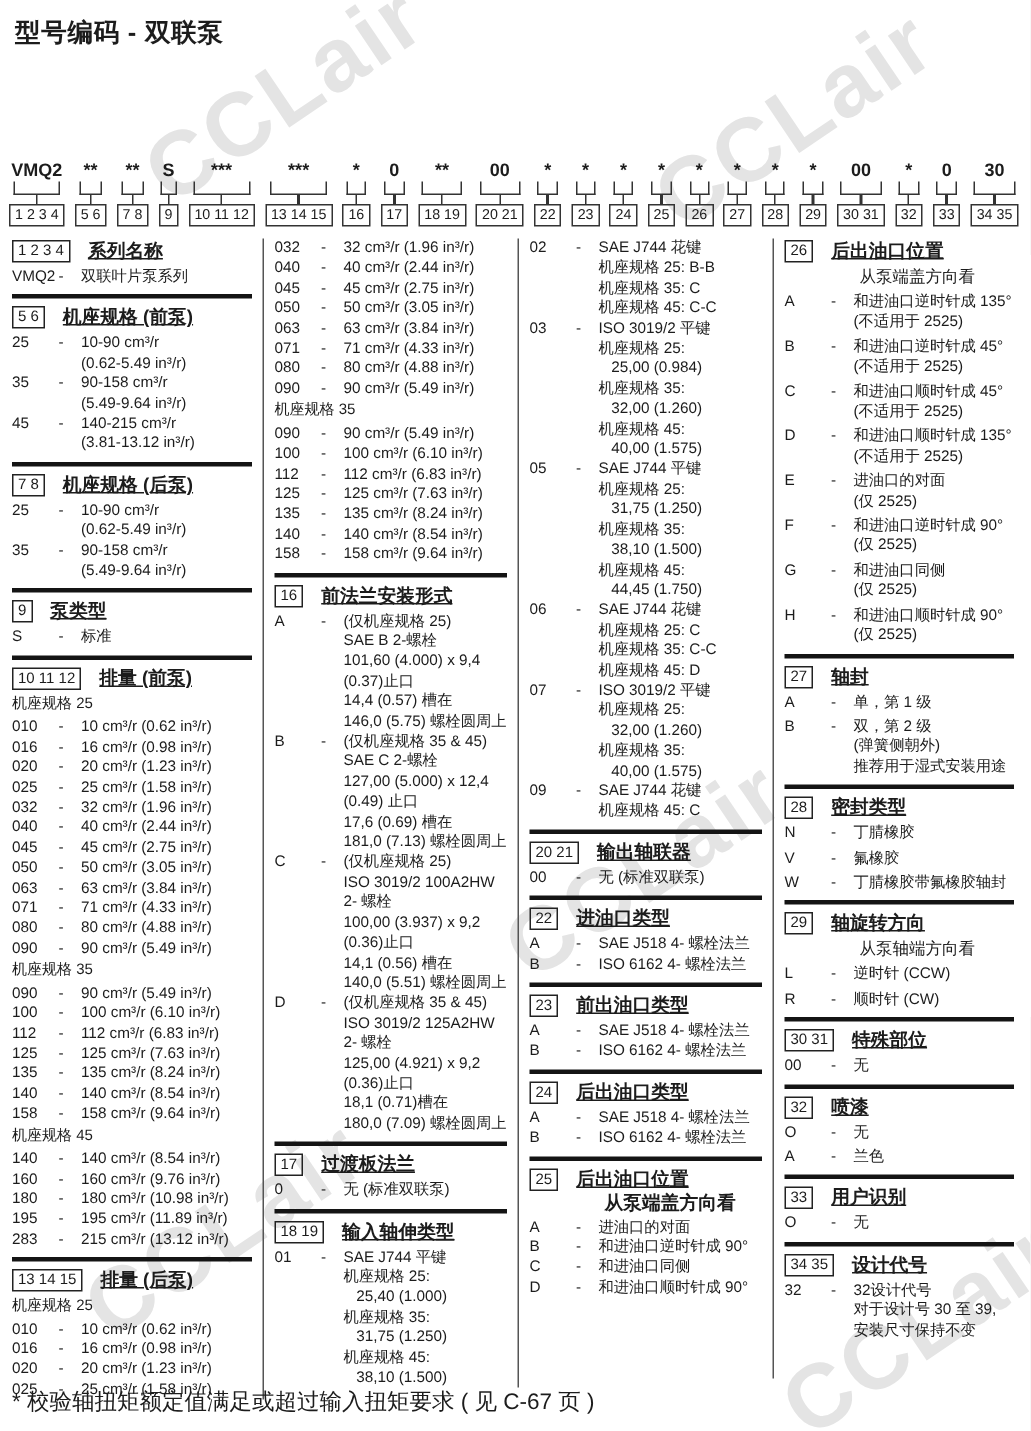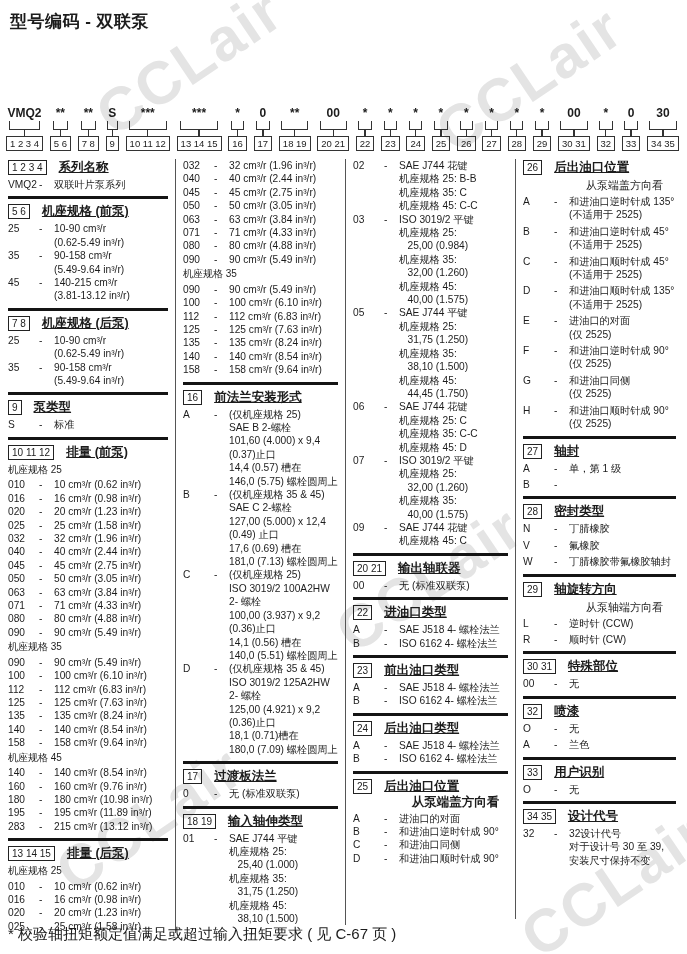--- a/index.html
+++ b/index.html
@@ -65,21 +65,21 @@
   .col + .col{padding-left:7px;}
   .sep{border-top:3px solid #141414;margin:5px 0 5px 0;}
   .sec-head{display:flex;align-items:flex-start;margin:1px 0 3px 0;}
   .sec-box{
     border:1.3px solid #222;
     font-size:10px;line-height:13px;
     padding:0 3px;margin-right:12px;
     white-space:nowrap;flex:0 0 auto;
   }
   .sec-title{font-size:12.5px;font-weight:bold;line-height:15px;text-decoration:underline;}
-  .sec-sub{font-size:11px;line-height:14px;margin:0 0 3px 50px;text-align:center;}
+  .sec-sub{font-size:11px;line-height:14px;margin:0 0 3px 50px;}
   .sec-sub.b{font-weight:bold;font-size:12.5px;margin-top:-2px;}
   .row{display:flex;font-size:10.2px;line-height:13.4px;}
   .col4 .row{margin-bottom:3px;}
   .rc{flex:0 0 31px;white-space:nowrap;}
   .rdash{flex:0 0 15px;}
   .rdesc{flex:1;white-space:pre-wrap;}
   .row-h{font-size:10px;line-height:14.5px;margin:1px 0;}
   .footnote{
     position:absolute;left:8px;bottom:10px;
     font-size:15px;z-index:1;
@@ -766,20 +766,21 @@
               <span class="sec-title">轴封</span>
             </div>
             <div class="row">
               <span class="rc">A</span>
               <span class="rdash">-</span>
               <span class="rdesc"><div>单，第 1 级</div></span>
             </div>
             <div class="row">
               <span class="rc">B</span>
               <span class="rdash">-</span>
+              <span class="rdesc"><div>双，第 2 级</div><div>(弹簧侧朝外)</div><div>推荐用于湿式安装用途</div></span>
             </div>
           </div>
           <div class="sep"></div>
           <div class="sec">
             <div class="sec-head">
               <span class="sec-box">28</span>
               <span class="sec-title">密封类型</span>
             </div>
             <div class="row">
               <span class="rc">N</span>

